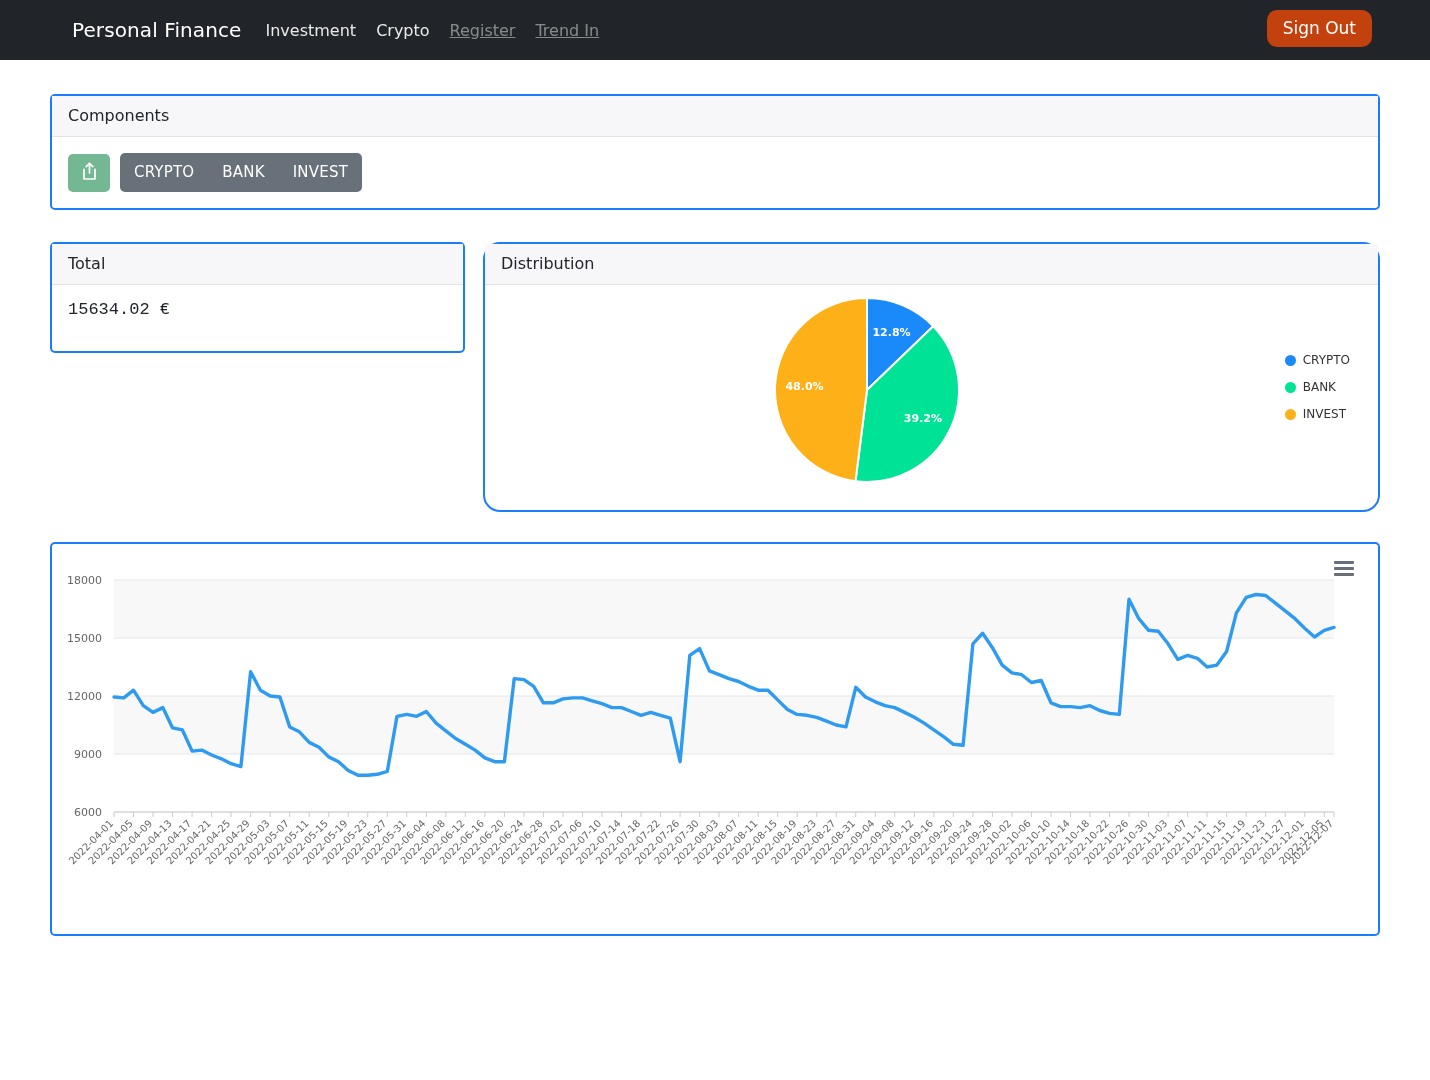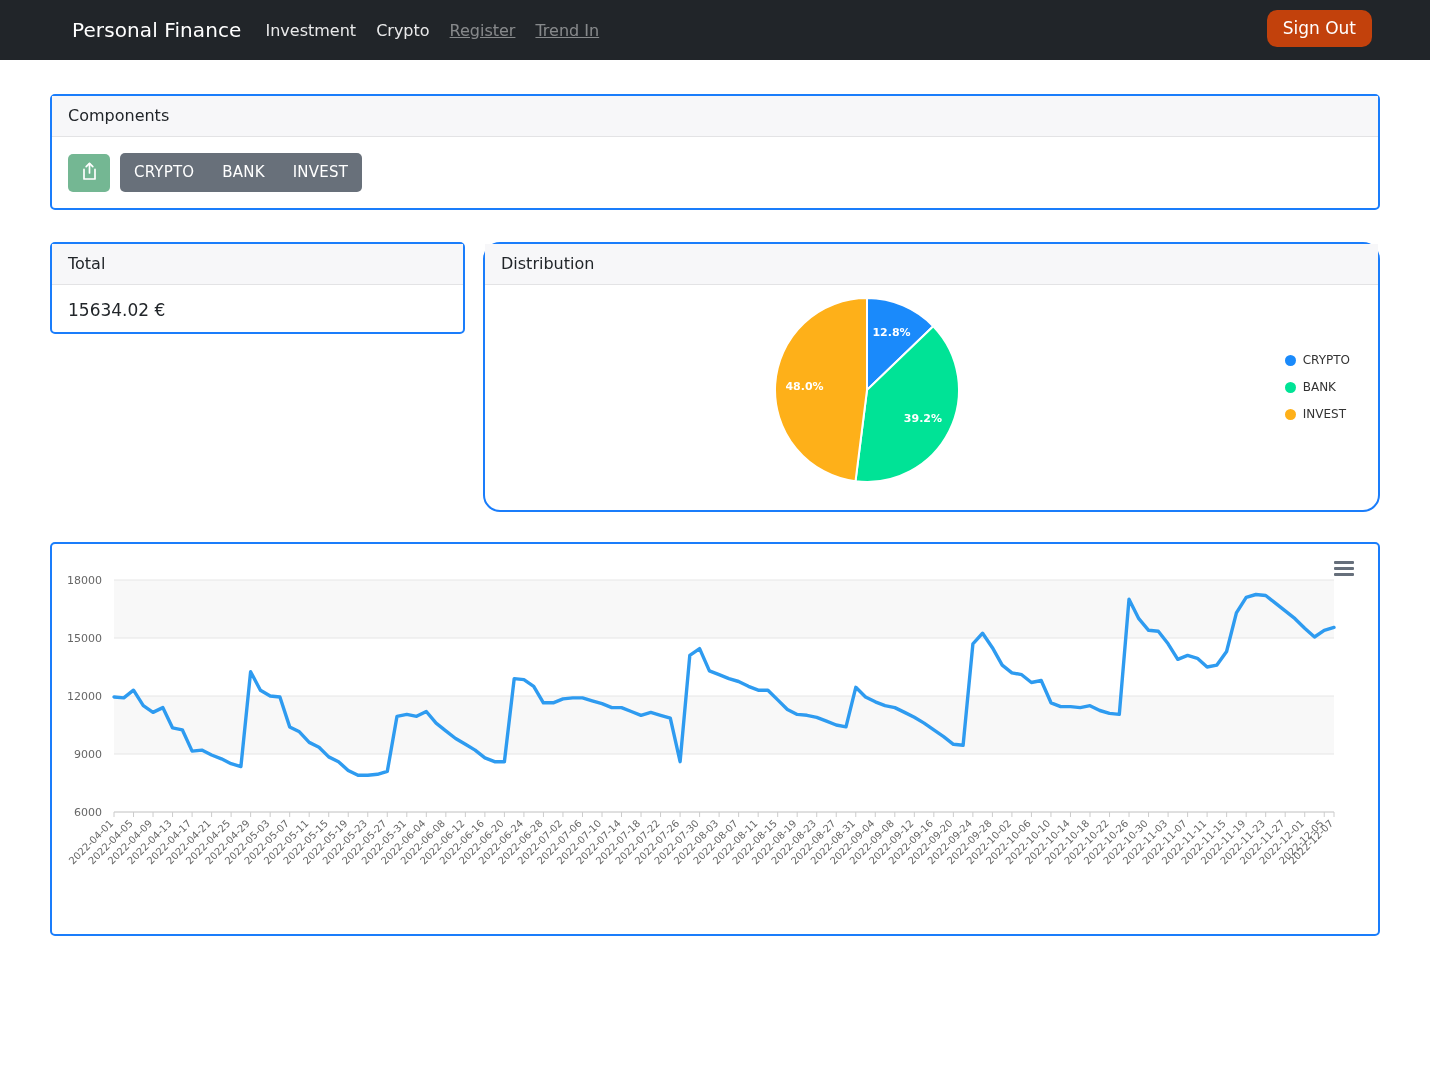--- a/index.html
+++ b/index.html
@@ -94,21 +94,21 @@
     font-family: inherit;
     font-size: 15px;
     padding: 10px 14px 11px;
     cursor: pointer;
     letter-spacing: .2px;
   }
 
   
   .row2 { display: flex; gap: 18px; align-items: flex-start; }
   #total-card { width: 415px; flex: 0 0 415px; }
-  #total-card .card-body { padding: 15px 16px 12px; }
+  #total-card .card-body { padding: 15px 16px 32px; font-family: Liberation Mono, monospace; }
   .total-value { font-size: 17px; color: #212529; }
   #distribution-card { flex: 1 1 auto; border-radius: 17px; }
   #distribution-card .card-body { padding: 0; height: 225px; position: relative; }
 
   
   .pie-wrap { position: absolute; inset: 0; }
   .pie-svg { position: absolute; left: 290px; top: 8px; }
   .slice-label {
     fill: #ffffff;
     font-family: "DejaVu Sans", "Liberation Sans", sans-serif;

